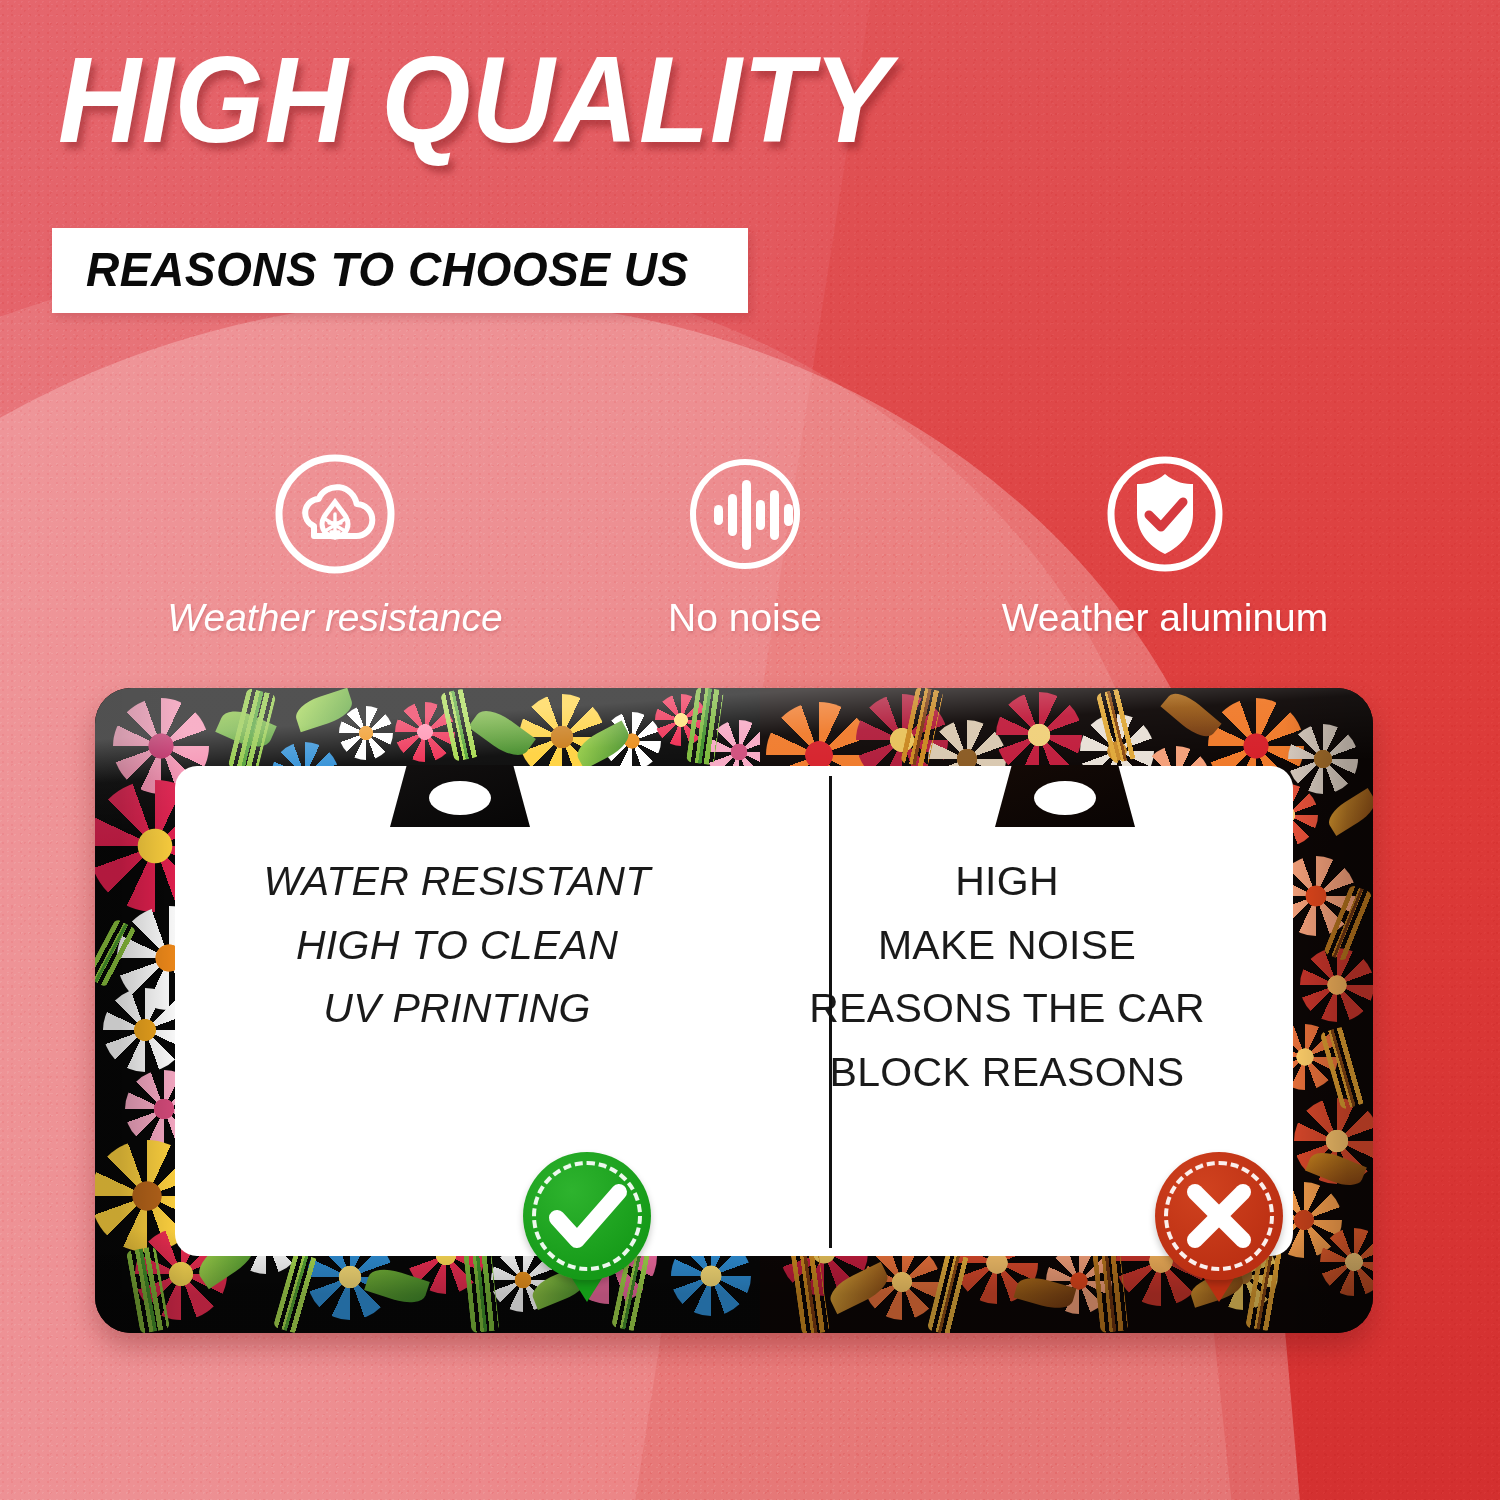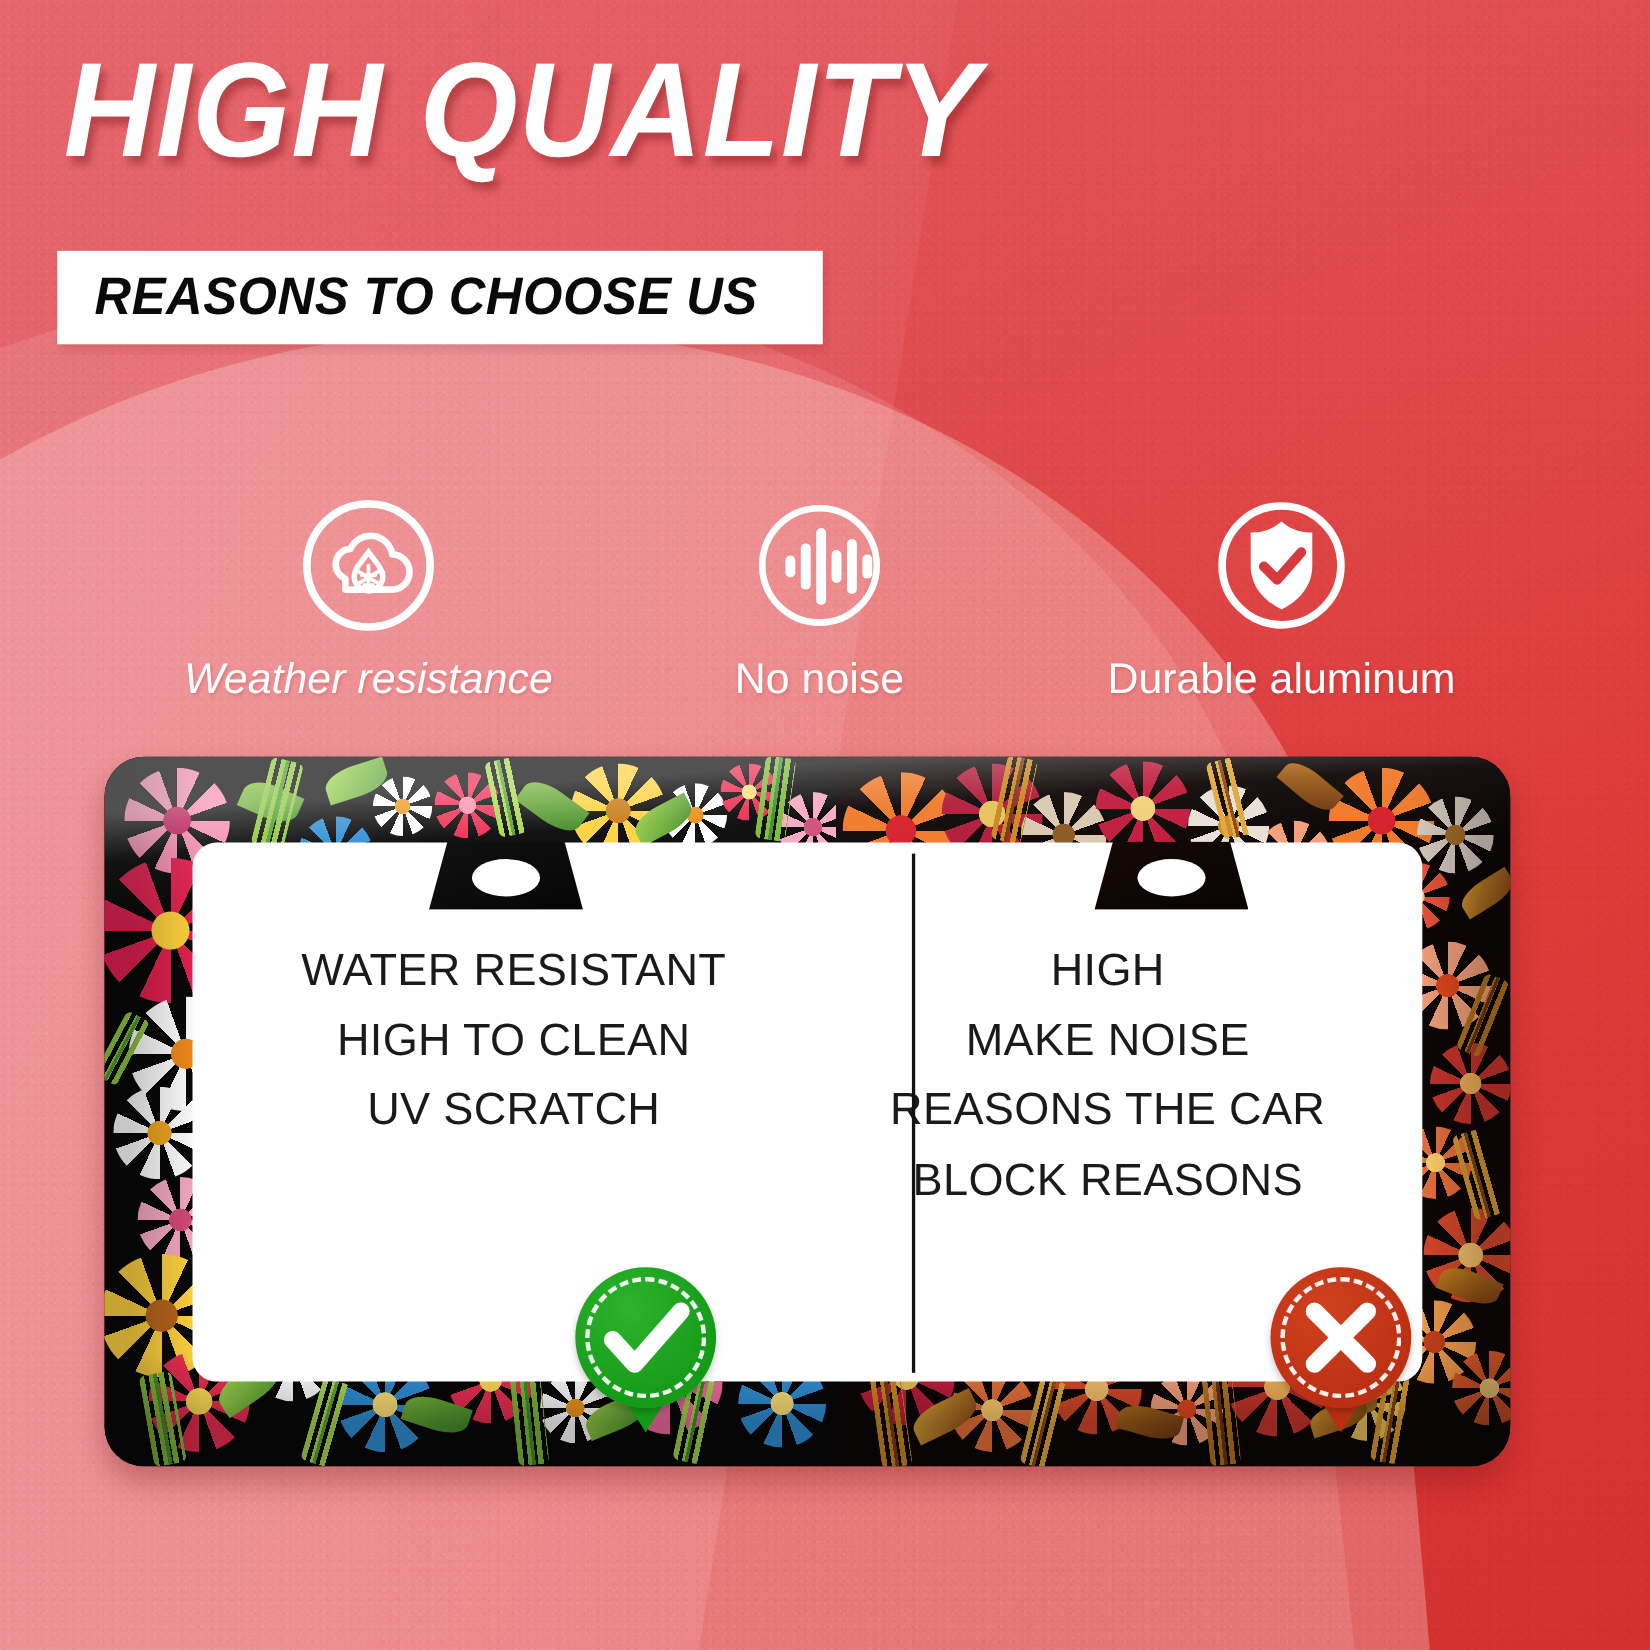--- a/index.html
+++ b/index.html
@@ -172,21 +172,21 @@
 
   #divider {
     position:absolute; left:654px; top:10px; width:3px; height:472px;
     background:#111; z-index:5;
   }
 
   .panel {
     position:absolute; top:84px; width:540px;
     text-align:center; z-index:4;
   }
-  #panel-left  { left:22px; }
+  #panel-left  { left:12px;font-style:italic; }
   #panel-right { left:562px; }
   .panel .line {
     font-size:41px; color:#1a1a1a; letter-spacing:.3px;
     line-height:1.55; white-space:nowrap;
   }
 
   
   .pin {
     position:absolute; width:128px; height:128px; z-index:6;
   }
@@ -267,21 +267,21 @@
   </div>
 
   <div class="feat">
     <div class="ring">
       <svg viewBox="0 0 124 124" width="124" height="124">
         <circle cx="62" cy="62" r="54" fill="none" stroke="#fff" stroke-width="7"></circle>
         <path d="M62 22 c10 9 21 10 28 10 v30 c0 22 -16 34 -28 40 c-12 -6 -28 -18 -28 -40 V32 c7 0 18 -1 28 -10 z" fill="#fff"></path>
         <path d="M46 63 l12 12 l22 -25" fill="none" stroke="#d63a3f" stroke-width="9" stroke-linecap="round" stroke-linejoin="round"></path>
       </svg>
     </div>
-    <div class="caption">Durable aluminum</div>
+    <div class="caption">Weather aluminum</div>
   </div>
 </div>
 
 <div id="plate">
 
   <div class="floral">
 
     <div class="floral-half half-l">
       <div class="flower" style="--c1:#f58fb0;--c2:#c21a5c; left:18px;  top:10px;  width:96px;  height:96px;"></div>
       <div class="flower" style="--c1:#e3204f;--c2:#ffd23f; left:-6px;  top:92px;  width:132px; height:132px;"></div>
@@ -379,21 +379,21 @@
     <div class="notch" id="notch-right">
       <div class="cut"></div>
       <div class="hole"></div>
     </div>
 
     <div id="divider"></div>
 
     <div class="panel" id="panel-left">
       <div class="line">WATER RESISTANT</div>
       <div class="line">HIGH TO CLEAN</div>
-      <div class="line">UV SCRATCH</div>
+      <div class="line">UV PRINTING</div>
     </div>
 
     <div class="panel" id="panel-right">
       <div class="line">HIGH</div>
       <div class="line">MAKE NOISE</div>
       <div class="line">REASONS THE CAR</div>
       <div class="line">BLOCK REASONS</div>
     </div>
 
     <div class="pin" id="pin-yes">

